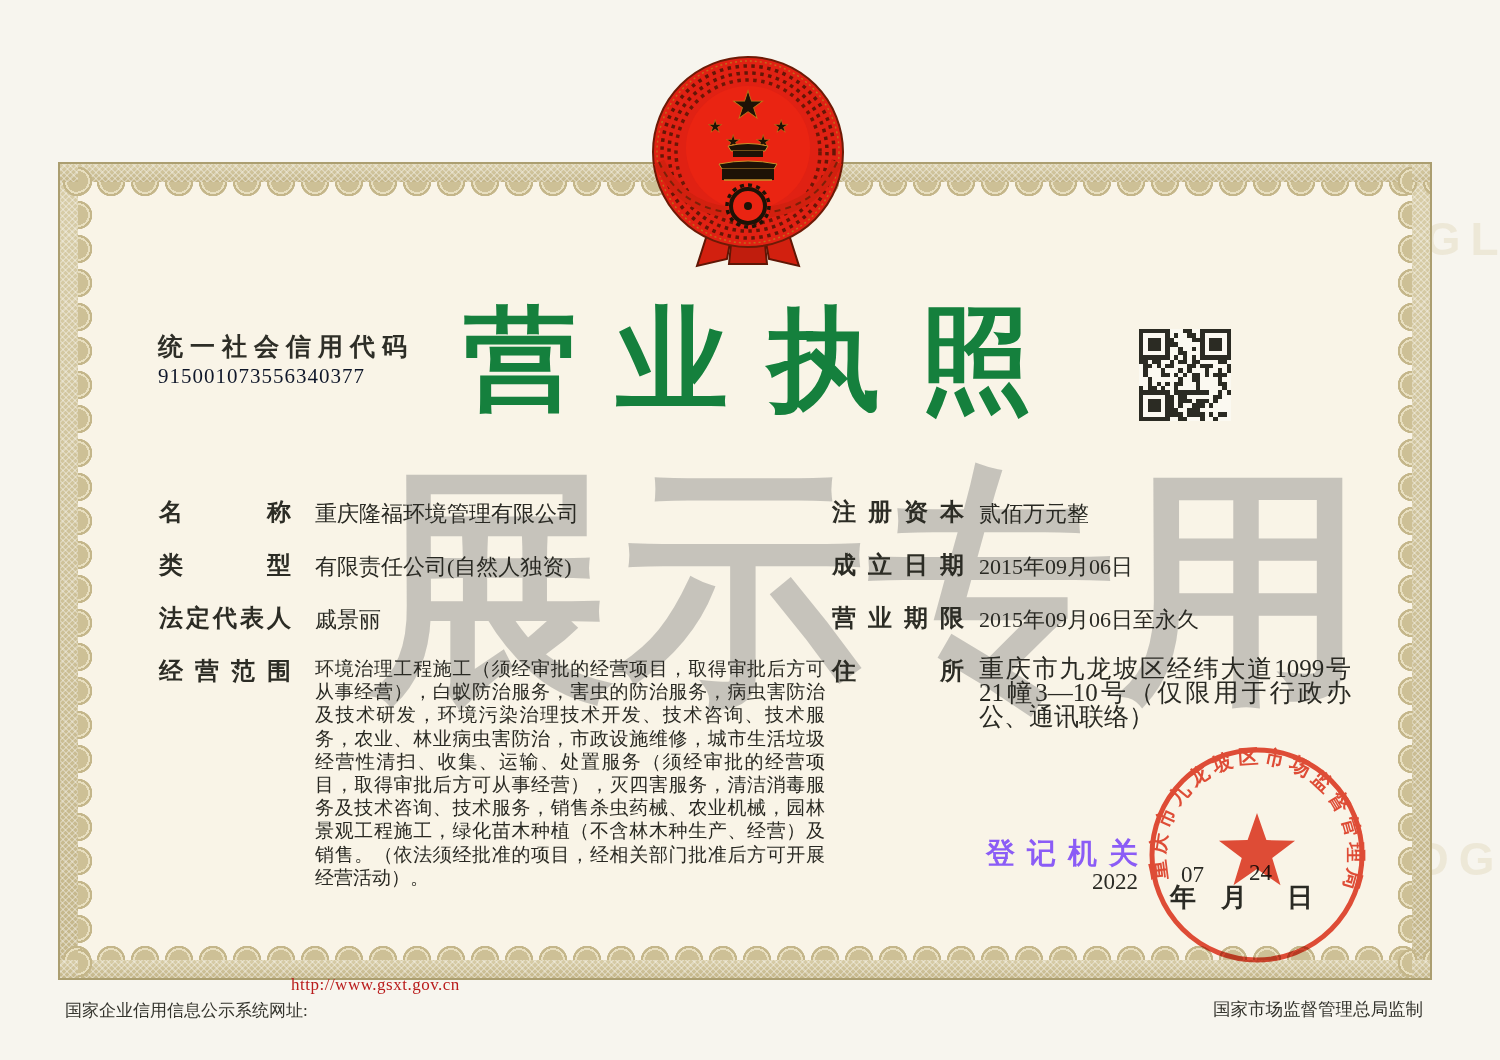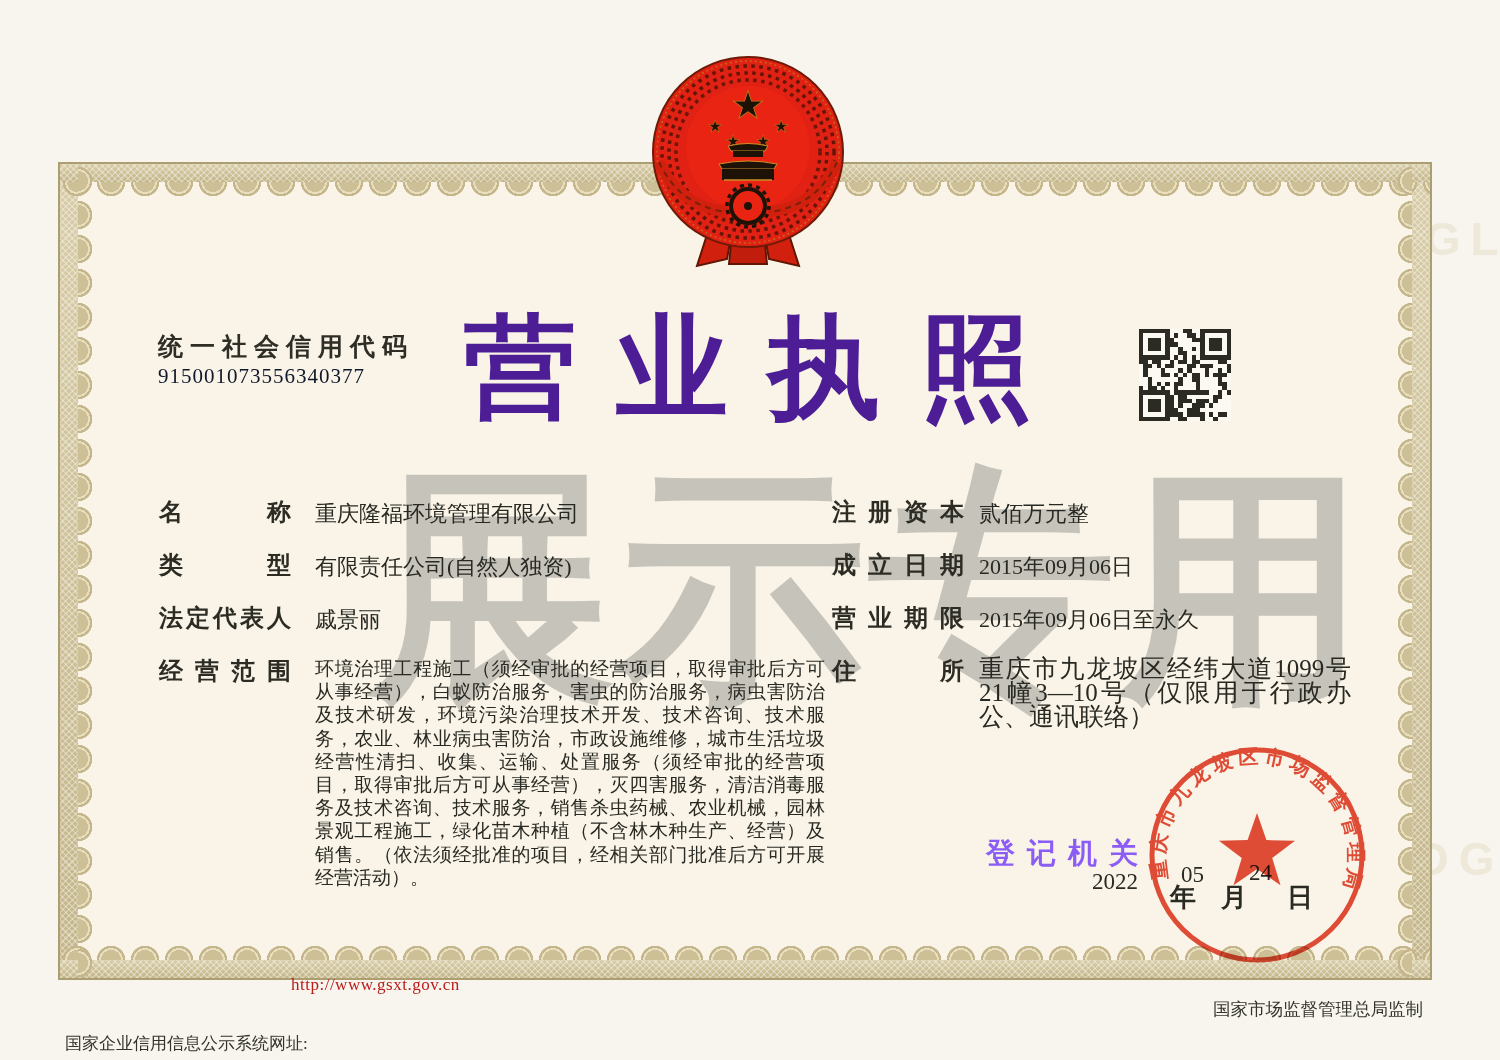--- a/index.html
+++ b/index.html
@@ -62,21 +62,21 @@
     letter-spacing:2px;color:rgba(122,122,122,0.40);white-space:nowrap;
   }
 
   
   #emblem{position:absolute;left:645px;top:54px;width:206px;height:216px;z-index:5;}
 
   
   .content{z-index:6;}
   #credit-label{position:absolute;left:158px;top:330px;font:700 25px "Liberation Sans",sans-serif;letter-spacing:7px;color:#2e2e27;white-space:nowrap;}
   #credit-value{position:absolute;left:158px;top:364px;font:21px "Liberation Serif",serif;letter-spacing:1px;color:#0f172a;}
-  #title{position:absolute;left:464px;top:304px;font:900 112px/1.15 "Liberation Sans",sans-serif;letter-spacing:40px;color:#4c1d95;white-space:nowrap;}
+  #title{position:absolute;left:464px;top:296px;font:900 112px/1.15 "Liberation Sans",sans-serif;letter-spacing:40px;color:#15803d;white-space:nowrap;}
 
   #qr{position:absolute;left:1139px;top:329px;width:92px;height:92px;}
   #qr svg{width:100%;height:100%;shape-rendering:crispEdges;}
   #qr-caption{position:absolute;left:1243px;top:327px;width:110px;
     font:600 12.5px/14px "Liberation Sans",sans-serif;color:#3a3a32;text-align:justify;}
 
   .flabel{position:absolute;width:132px;font:700 24px/1.25 "Liberation Sans",sans-serif;color:#2c2c25;text-align:justify;text-align-last:justify;}
   .fval{position:absolute;font-family:"Liberation Serif",serif;color:#292923;font-size:22px;white-space:nowrap;}
   .fval.block{white-space:normal;text-align:justify;}
 
@@ -94,21 +94,21 @@
   #d-year{left:1092px;top:869px;font-size:23px;}
   #d-yc{left:1170px;top:880px;font-size:26px;font-weight:600;}
   #d-month{left:1181px;top:862px;font-size:23px;}
   #d-mc{left:1221px;top:880px;font-size:26px;font-weight:600;}
   #d-day{left:1249px;top:860px;font-size:23px;}
   #d-dc{left:1287px;top:880px;font-size:26px;font-weight:600;}
 
   #seal{position:absolute;left:1143px;top:741px;width:228px;height:228px;z-index:8;opacity:.92;mix-blend-mode:multiply;}
 
   #gsxt-url{position:absolute;left:291px;top:975px;font:17px "Liberation Serif",serif;letter-spacing:.5px;color:#b91c1c;z-index:7;}
-  #gsxt-label{position:absolute;left:65px;top:1032px;font:17px "Liberation Serif",serif;color:#33332c;z-index:7;}
+  #gsxt-label{position:absolute;left:65px;top:999px;font:17px "Liberation Serif",serif;color:#33332c;z-index:7;}
   #issuer-note{position:absolute;left:1213px;top:997px;font:17.5px "Liberation Serif",serif;color:#33332c;z-index:7;}
 </style>
 </head>
 <body>
 
 <div class="layer" id="security-layer">
     <span class="sec-text" style="left: 78px; top: 212px;">SCJDGL</span>
     <span class="sec-text" style="left: 452px; top: 212px;">SCJDGL</span>
     <span class="sec-text" style="left: 806px; top: 212px;">SCJDGL</span>
     <span class="sec-text" style="left: 1262px; top: 212px;">SCJDGL</span>
@@ -413,21 +413,21 @@
   <div class="flabel" id="lbl-est">成立日期</div>
   <div class="fval" id="val-est">2015年09月06日</div>
   <div class="flabel" id="lbl-term">营业期限</div>
   <div class="fval" id="val-term">2015年09月06日至永久</div>
   <div class="flabel" id="lbl-addr">住所</div>
   <div class="fval block" id="val-addr">重庆市九龙坡区经纬大道1099号21幢3—10号（仅限用于行政办公、通讯联络）</div>
 
   <div id="registrar">登记机关</div>
   <div class="date-part" id="d-year">2022</div>
   <div class="date-part" id="d-yc">年</div>
-  <div class="date-part" id="d-month">05</div>
+  <div class="date-part" id="d-month">07</div>
   <div class="date-part" id="d-mc">月</div>
   <div class="date-part" id="d-day">24</div>
   <div class="date-part" id="d-dc">日</div>
 
   <div id="gsxt-url">http://www.gsxt.gov.cn</div>
   <div id="gsxt-label">国家企业信用信息公示系统网址:</div>
   <div id="issuer-note">国家市场监督管理总局监制</div>
 </div>
 
 <svg id="seal" viewBox="0 0 228 228" xmlns="http://www.w3.org/2000/svg">

